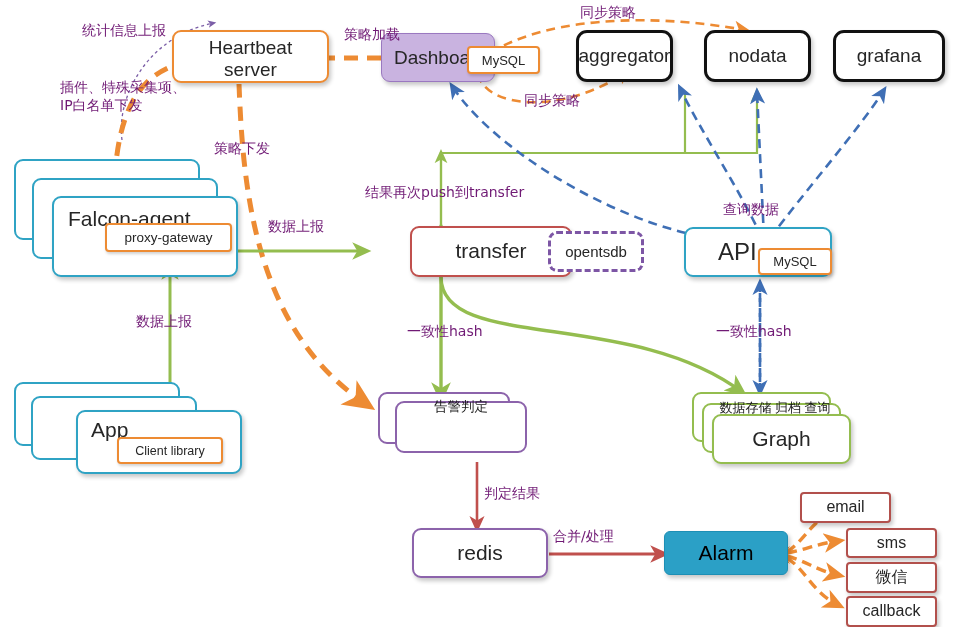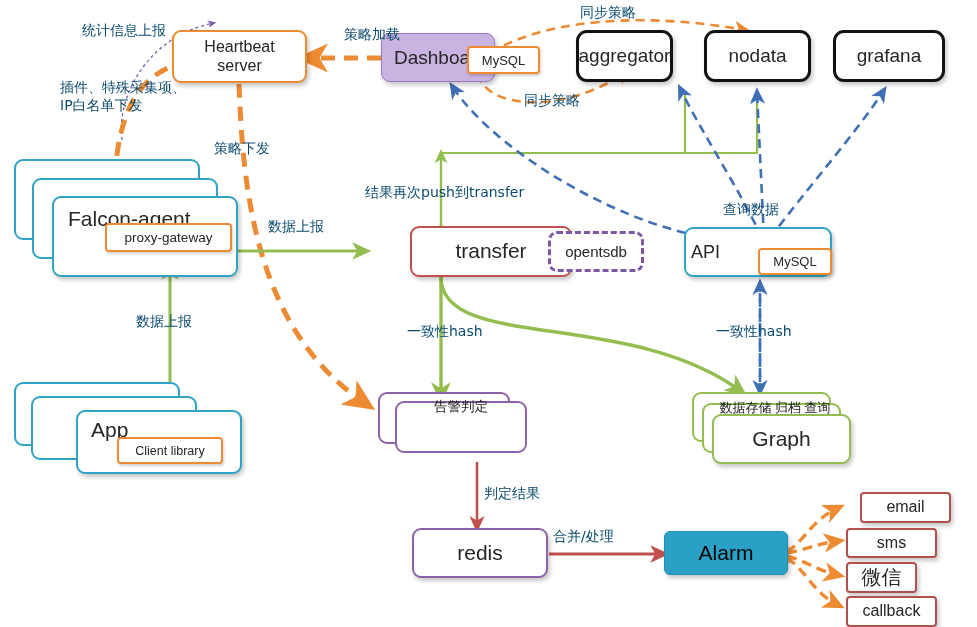--- a/index.html
+++ b/index.html
@@ -65,21 +65,21 @@
     border-radius:4px;
     background:#ffffff;
     color:#262626;
     z-index:8;
     box-shadow:1px 2px 3px rgba(0,0,0,.18);
   }
 
   
   .cap{
     position:absolute;
-    color:#0c4a6e;
+    color:#701a75;
     z-index:9;
     white-space:pre;
     line-height:1.25;
   }
   .cap.cn{font-family:"DejaVu Sans","Liberation Sans",sans-serif;}
 
   
   .subcap{
     position:absolute;
     z-index:9;
@@ -201,21 +201,21 @@
       <path d="M787,556 C808,562 816,570 838,575" fill="none" stroke="#ed8b33" stroke-width="3.4" stroke-dasharray="10,6" marker-end="url(#ah-orange)"></path>
     </g>
     <g>
       <path d="M787,558 C806,570 812,592 838,605" fill="none" stroke="#ed8b33" stroke-width="3.4" stroke-dasharray="10,6" marker-end="url(#ah-orange)"></path>
     </g>
     <g>
       <path d="M790,546 L776,555 L790,564 L785,555 Z" fill="#ed8b33"></path>
     </g>
   </svg>
 
-  <div class="node c-orange shadow" style="left:172px;top:30px;width:135px;height:53px;font-size:16px;">
+  <div class="node c-orange shadow" style="left:172px;top:30px;width:157px;height:53px;font-size:19px;align-items:flex-end;">
     <span class="lbl" style="white-space: pre-line;">Heartbeat
 server</span>
   </div>
 
   <div class="node c-lilac shadow" style="left:381px;top:33px;width:114px;height:49px;font-size:19px;justify-content:flex-start;padding-left:12px;">
     <span class="lbl">Dashboard</span>
   </div>
   <div class="badge" style="left:467px;top:46px;width:73px;height:28px;font-size:13px;">
     <span>MySQL</span>
   </div>
@@ -251,21 +251,21 @@
   </div>
 
   <div class="node c-red shadow" style="left:366px;top:226px;width:162px;height:51px;font-size:21px;margin-left:44px;">
     <span class="lbl">transfer</span>
   </div>
 
   <div class="node c-purple-dash" style="left:548px;top:231px;width:96px;height:41px;font-size:15px;">
     <span class="lbl">opentsdb</span>
   </div>
 
-  <div class="node c-blue shadow" style="left:684px;top:227px;width:148px;height:50px;font-size:18px;justify-content:flex-start;padding-left:5px;">
+  <div class="node c-blue shadow" style="left:684px;top:227px;width:148px;height:50px;font-size:24px;justify-content:flex-start;padding-left:32px;">
     <span class="lbl">API</span>
   </div>
   <div class="badge" style="left:758px;top:248px;width:74px;height:27px;font-size:13px;">
     <span>MySQL</span>
   </div>
 
   <div class="ghost c-purple" style="left:378px;top:392px;width:132px;height:52px;"></div>
   <div class="ghost c-purple" style="left:395px;top:401px;width:132px;height:52px;"></div>
   <div class="subcap cn" style="left:395px;top:398px;width:132px;font-size:13.5px;">告警判定</div>
 
@@ -277,27 +277,27 @@
   <div class="subcap cn" style="left:695px;top:399px;width:160px;font-size:13px;">数据存储 归档 查询</div>
 
   <div class="node c-purple shadow" style="left:412px;top:528px;width:136px;height:50px;font-size:21px;">
     <span class="lbl">redis</span>
   </div>
 
   <div class="node c-teal-fill shadow" style="left:664px;top:531px;width:124px;height:44px;font-size:21px;border-radius:6px;">
     <span class="lbl">Alarm</span>
   </div>
 
-  <div class="node c-maroon shadow" style="left:860px;top:492px;width:91px;height:31px;font-size:16px;border-radius:4px;">
+  <div class="node c-maroon shadow" style="left:800px;top:492px;width:91px;height:31px;font-size:16px;border-radius:4px;">
     <span class="lbl">email</span>
   </div>
   <div class="node c-maroon shadow" style="left:846px;top:528px;width:91px;height:30px;font-size:16px;border-radius:4px;">
     <span class="lbl">sms</span>
   </div>
-  <div class="node c-maroon shadow cn" style="left:846px;top:562px;width:71px;height:31px;font-size:20px;border-radius:4px;font-family:'DejaVu Sans',sans-serif;">
+  <div class="node c-maroon shadow cn" style="left:846px;top:562px;width:91px;height:31px;font-size:16px;border-radius:4px;font-family:'DejaVu Sans',sans-serif;">
     <span class="lbl">微信</span>
   </div>
   <div class="node c-maroon shadow" style="left:846px;top:596px;width:91px;height:31px;font-size:16px;border-radius:4px;">
     <span class="lbl">callback</span>
   </div>
 
   <div class="cap cn" style="left:82px;top:22px;font-size:14px;">统计信息上报</div>
 
   <div class="cap cn" style="left: 60px; top: 79px; font-size: 14px; white-space: pre-line;">插件、特殊采集项、
 IP白名单下发</div>

